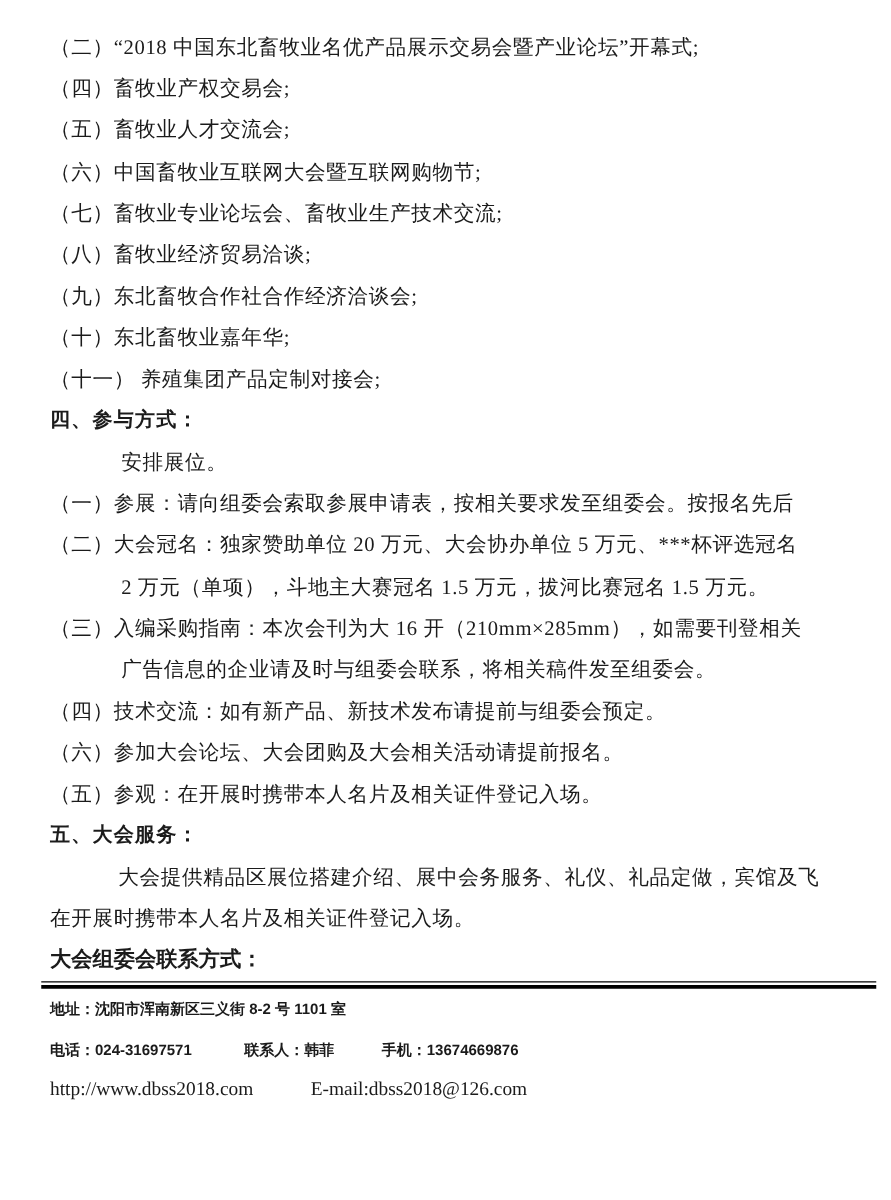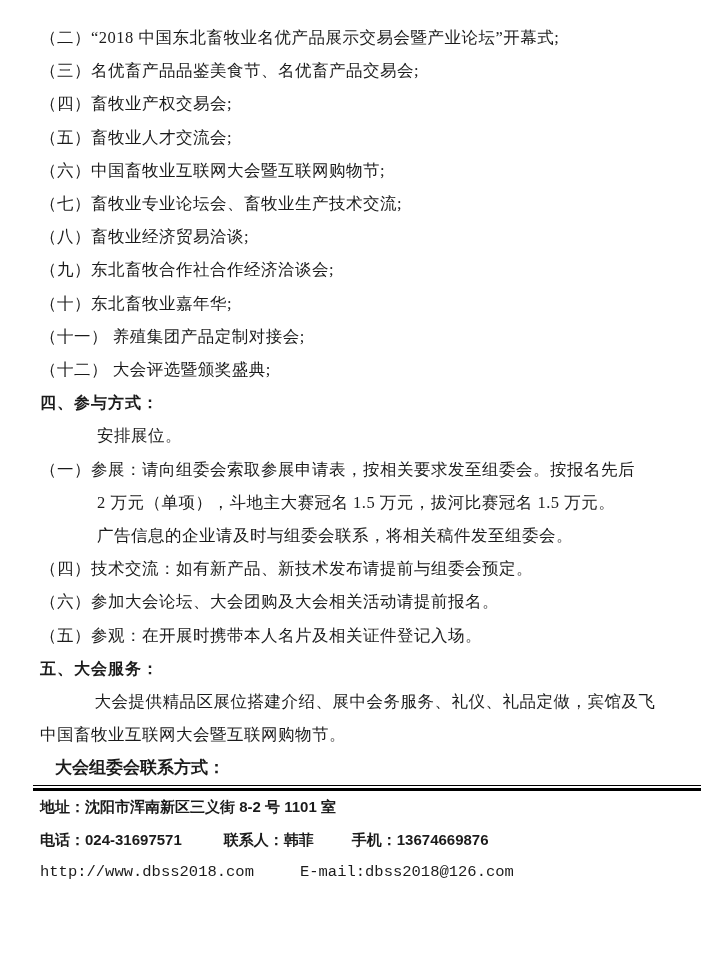--- a/index.html
+++ b/index.html
@@ -29,76 +29,75 @@
     font-size: 16px;
     line-height: 33.2px;
     font-weight: bold;
     letter-spacing: 1px;
   }
   .contact-heading {
     font-family: "Liberation Sans", "DejaVu Sans", sans-serif;
     font-size: 17px;
     line-height: 33.2px;
     font-weight: bold;
-    margin-left: 15px;
   }
   .double-rule { margin-left: -7px; width: 668px; margin-top: 0; }
   .rule-thin  { height: 0; border-top: 1.5px solid #000; }
   .rule-thick { height: 0; border-top: 3px solid #000; margin-top: 2.5px; }
   .contact-line {
     font-family: "Liberation Sans", "DejaVu Sans", sans-serif;
-    font-size: 15px;
+    font-size: 12px;
     line-height: 32.5px;
     font-weight: bold;
     white-space: nowrap;
   }
   .contact-line .gap-lg { display: inline-block; width: 42px; }
   .contact-line .gap-md { display: inline-block; width: 38px; }
   .web-line {
-    font-family: Liberation Mono, monospace;
+    font-family: Liberation Serif, serif;
     font-size: 15.5px;
     line-height: 32.5px;
     font-weight: normal;
     white-space: nowrap;
   }
   .web-line .gap-lg { display: inline-block; width: 46px; }
 </style>
 </head>
 <body>
 
 <div class="doc">
 
   <div class="bodyline hang"><span>（二）</span><span>“2018 中国东北畜牧业名优产品展示交易会暨产业论坛”开幕式;</span></div>
-  <div class="bodyline hang"><span>（三）</span><span>名优畜产品品鉴美食节、名优畜产品交易会;</span></div>
   <div class="bodyline hang"><span>（四）</span><span>畜牧业产权交易会;</span></div>
   <div class="bodyline hang"><span>（五）</span><span>畜牧业人才交流会;</span></div>
   <div class="bodyline hang"><span>（六）</span><span>中国畜牧业互联网大会暨互联网购物节;</span></div>
   <div class="bodyline hang"><span>（七）</span><span>畜牧业专业论坛会、畜牧业生产技术交流;</span></div>
   <div class="bodyline hang"><span>（八）</span><span>畜牧业经济贸易洽谈;</span></div>
   <div class="bodyline hang"><span>（九）</span><span>东北畜牧合作社合作经济洽谈会;</span></div>
   <div class="bodyline hang"><span>（十）</span><span>东北畜牧业嘉年华;</span></div>
   <div class="bodyline hang"><span>（十一）</span><span> 养殖集团产品定制对接会;</span></div>
-  <div class="bodyline hang"><span>（十二）</span><span> 大会评选暨颁奖盛典;</span></div>
 
   <div class="section-heading">四、参与方式：</div>
 
   <div class="bodyline cont">安排展位。</div>
   <div class="bodyline hang"><span>（一）</span><span>参展：请向组委会索取参展申请表，按相关要求发至组委会。按报名先后</span></div>
 
+  <div class="bodyline hang"><span>（二）</span><span>大会冠名：独家赞助单位 20 万元、大会协办单位 5 万元、***杯评选冠名</span></div>
   <div class="bodyline cont">2 万元（单项），斗地主大赛冠名 1.5 万元，拔河比赛冠名 1.5 万元。</div>
 
+  <div class="bodyline hang"><span>（三）</span><span>入编采购指南：本次会刊为大 16 开（210mm×285mm），如需要刊登相关</span></div>
   <div class="bodyline cont">广告信息的企业请及时与组委会联系，将相关稿件发至组委会。</div>
 
   <div class="bodyline hang"><span>（四）</span><span>技术交流：如有新产品、新技术发布请提前与组委会预定。</span></div>
   <div class="bodyline hang"><span>（六）</span><span>参加大会论坛、大会团购及大会相关活动请提前报名。</span></div>
   <div class="bodyline hang"><span>（五）</span><span>参观：在开展时携带本人名片及相关证件登记入场。</span></div>
 
   <div class="section-heading">五、大会服务：</div>
   <div class="bodyline para-indent">大会提供精品区展位搭建介绍、展中会务服务、礼仪、礼品定做，宾馆及飞</div>
-  <div class="bodyline">中国畜牧业互联网大会暨互联网购物节。</div>
+  <div class="bodyline">在开展时携带本人名片及相关证件登记入场。</div>
 
   <div class="contact-heading">大会组委会联系方式：</div>
 
   <div class="double-rule">
     <div class="rule-thin"></div>
     <div class="rule-thick"></div>
   </div>
 
   <div class="contact-line"><span>地址：</span><span>沈阳市浑南新区三义街 8-2 号 1101 室</span></div>
 

